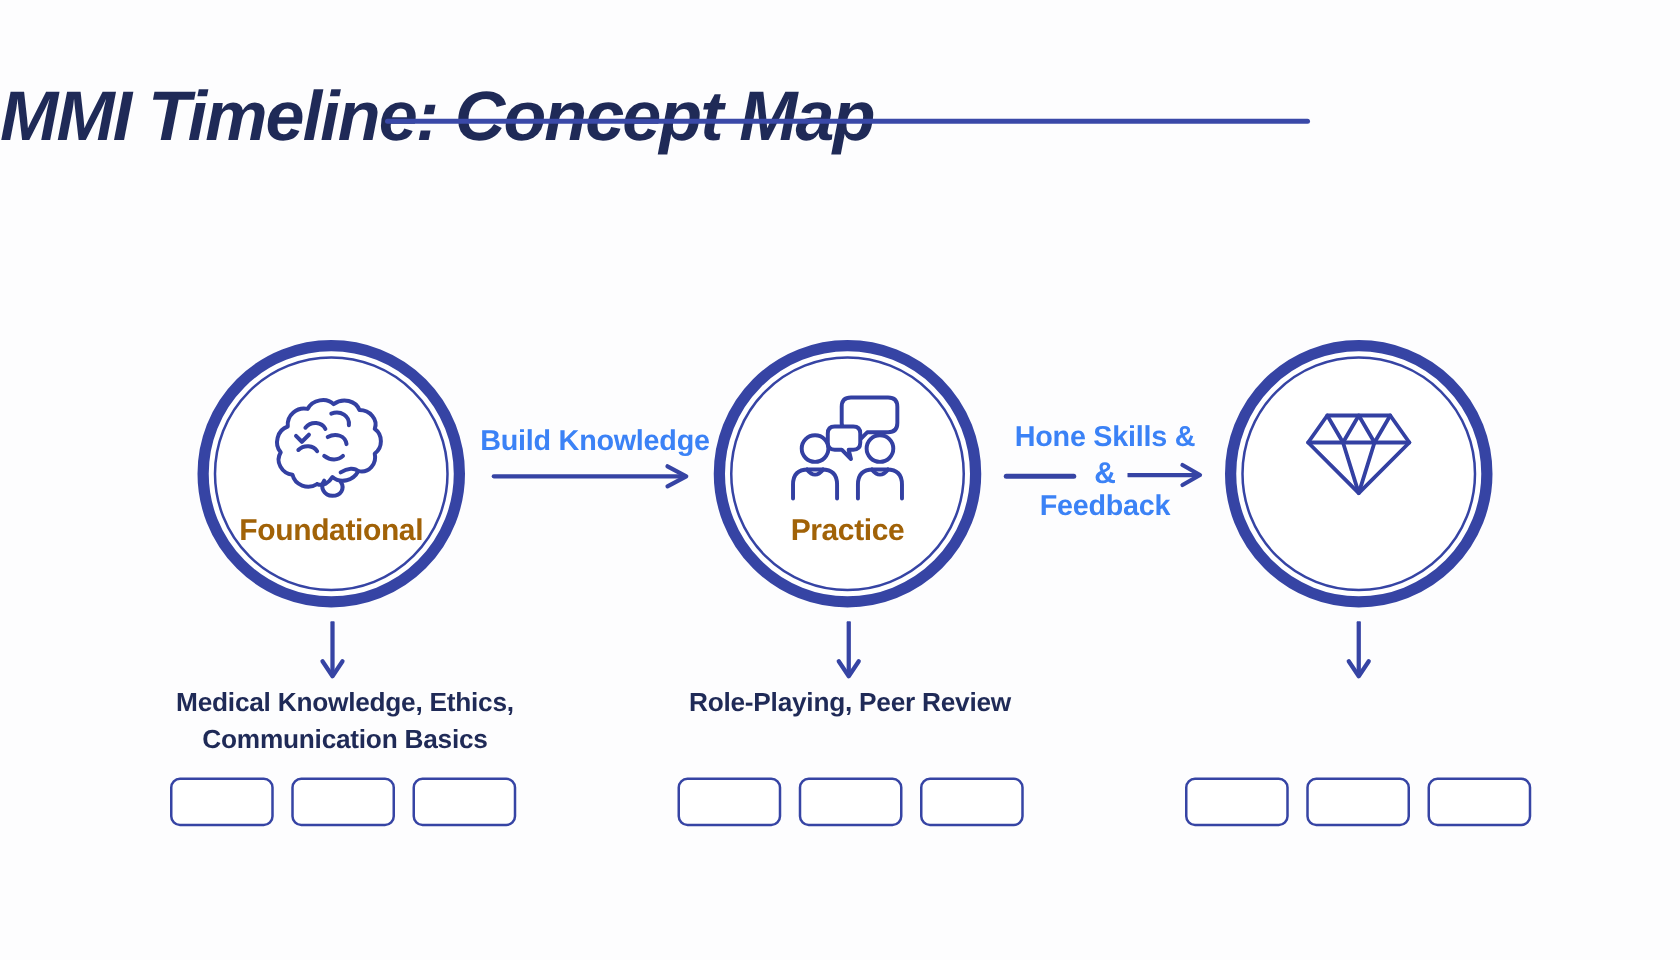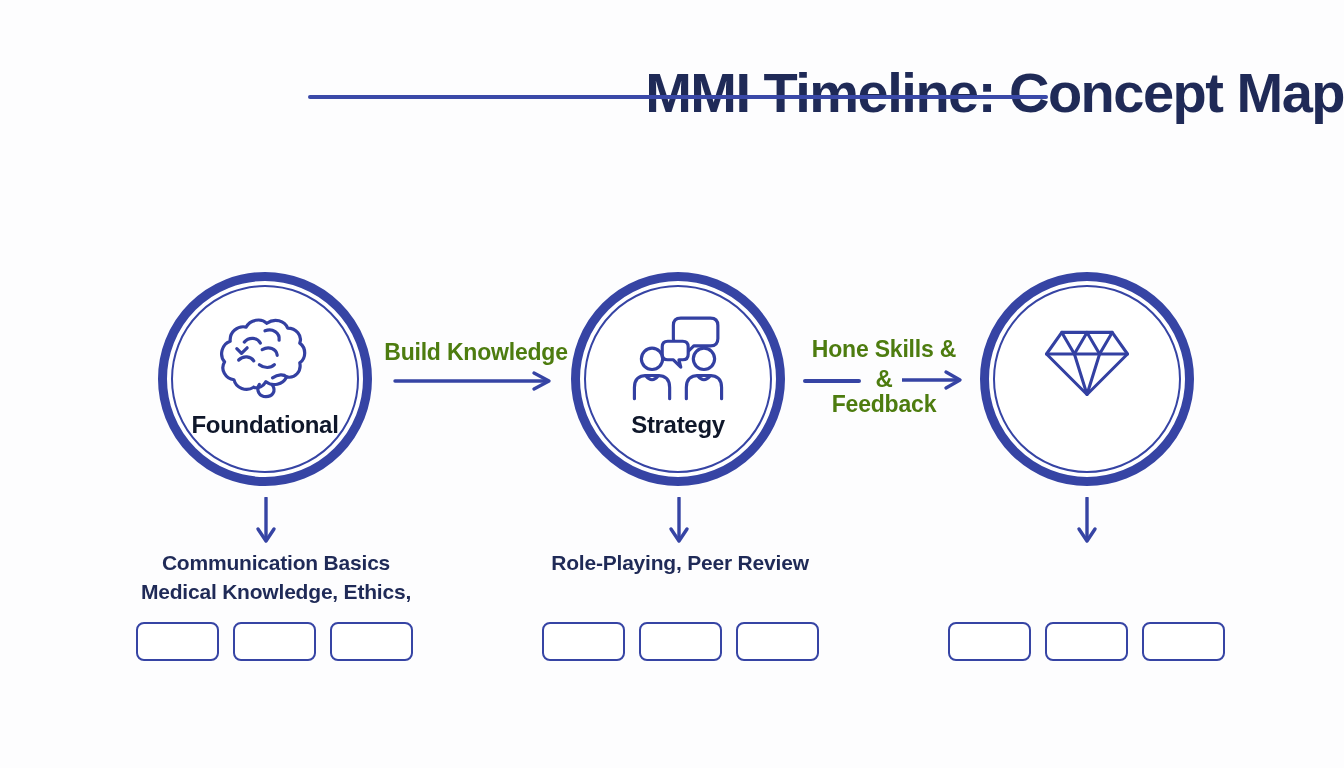--- a/index.html
+++ b/index.html
@@ -4,48 +4,48 @@
 <style>
   html,body{margin:0;padding:0;}
   body{
     width:1344px;height:768px;position:relative;overflow:hidden;
     background:#fdfdfe;color:#1f2a57;
     font-family:"Liberation Sans",sans-serif;
   }
   .abs{position:absolute;}
   
   .title{
-    position:absolute;top:22px;left:0;width:100%;text-align:right;
-    font-size:56px;font-weight:700;letter-spacing:-1.5px;color:#1f2a57;
+    position:absolute;top:22px;left:0;width:100%;text-align:left;
+    font-size:56px;font-weight:700;letter-spacing:-1.5px;color:#1f2a57;font-style:italic;
   }
   .title-underline{
     position:absolute;left:308px;top:95px;width:740px;height:4px;
     background:#3a49a8;border-radius:2px;
   }
   
   .node{
     position:absolute;top:272px;width:214px;height:214px;box-sizing:border-box;
     border:9px solid #3644a4;border-radius:50%;background:#ffffff;
   }
   .node-inner-ring{
     position:absolute;inset:4px;border:2.5px solid #3644a4;border-radius:50%;
   }
   .node-icon{position:absolute;left:50%;transform:translateX(-50%);}
   .node-label{
     position:absolute;top:130px;left:0;width:100%;text-align:center;
-    font-size:24px;font-weight:700;color:#0f172a;letter-spacing:-0.3px;
+    font-size:24px;font-weight:700;color:#a16207;letter-spacing:-0.3px;
   }
   svg.icon path, svg.icon circle, svg.icon rect{
     fill:none;stroke:#3340a2;stroke-width:3.4;
     stroke-linecap:round;stroke-linejoin:round;
   }
   svg.icon .filled{fill:#ffffff;}
   
   .connector-label{
-    position:absolute;font-size:23px;font-weight:700;color:#4d7c0f;
+    position:absolute;font-size:23px;font-weight:700;color:#3b82f6;
     text-align:center;letter-spacing:-0.2px;
   }
   .hline{position:absolute;height:3.5px;background:#3644a4;border-radius:2px;}
   svg.arrow path{fill:none;stroke:#3644a4;stroke-width:3.4;stroke-linecap:round;stroke-linejoin:round;}
   
   .description{
     position:absolute;top:548px;width:360px;text-align:center;
     font-size:21px;font-weight:700;line-height:29px;color:#1f2a57;letter-spacing:-0.2px;
   }
   
@@ -82,21 +82,21 @@
   <svg class="icon node-icon" style="top:32px;" width="102" height="88" viewBox="0 0 110 94">
     <path class="filled" d="M58 5 L90 5 Q98 5 98 13 L98 27 Q98 35 90 35 L72 35 L60 47 L63 35 L58 35 Q50 35 50 27 L50 13 Q50 5 58 5 Z"></path>
     <path class="filled" d="M44 30 L60 30 Q66 30 66 36 L66 44 Q66 50 60 50 L56 50 L58 58 L50 50 L44 50 Q38 50 38 44 L38 36 Q38 30 44 30 Z"></path>
     <circle cx="27" cy="49" r="11.5"></circle>
     <path d="M8 92 L8 80 Q8 67 21 67 L33 67 Q46 67 46 80 L46 92"></path>
     <path d="M20 67 Q27 76 34 67"></path>
     <circle cx="83" cy="49" r="11.5"></circle>
     <path d="M64 92 L64 80 Q64 67 77 67 L89 67 Q102 67 102 80 L102 92"></path>
     <path d="M76 67 Q83 76 90 67"></path>
   </svg>
-  <div class="node-label">Strategy</div>
+  <div class="node-label">Practice</div>
 </div>
 
 <div class="node" style="left:980px;">
   <div class="node-inner-ring"></div>
   <svg class="icon node-icon" style="top:46px;" width="90" height="72" viewBox="0 0 100 80">
     <path d="M22 6 L78 6 L95 30 L50 75 L5 30 Z"></path>
     <path d="M5 30 L95 30"></path>
     <path d="M22 6 L36 30 L50 6 L64 30 L78 6"></path>
     <path d="M36 30 L50 75 L64 30"></path>
   </svg>
@@ -124,22 +124,22 @@
 <svg class="arrow abs" style="left:668px;top:497px;" width="22" height="50" viewBox="0 0 22 50">
   <path d="M11 1 V40"></path>
     <path d="M3 32 L11 44 L19 32"></path>
 </svg>
 <svg class="arrow abs" style="left:1076px;top:497px;" width="22" height="50" viewBox="0 0 22 50">
   <path d="M11 1 V40"></path>
     <path d="M3 32 L11 44 L19 32"></path>
 </svg>
 
 <div class="description" style="left:96px;">
+  <div>Medical Knowledge, Ethics,</div>
   <div>Communication Basics</div>
-  <div>Medical Knowledge, Ethics,</div>
 </div>
 <div class="description" style="left:500px;">
   <div>Role-Playing, Peer Review</div>
 </div>
 <div class="description" style="left:907px;">
 </div>
 
 <div class="box-row" style="left:136px;">
   <div class="box"></div>
   <div class="box"></div>

